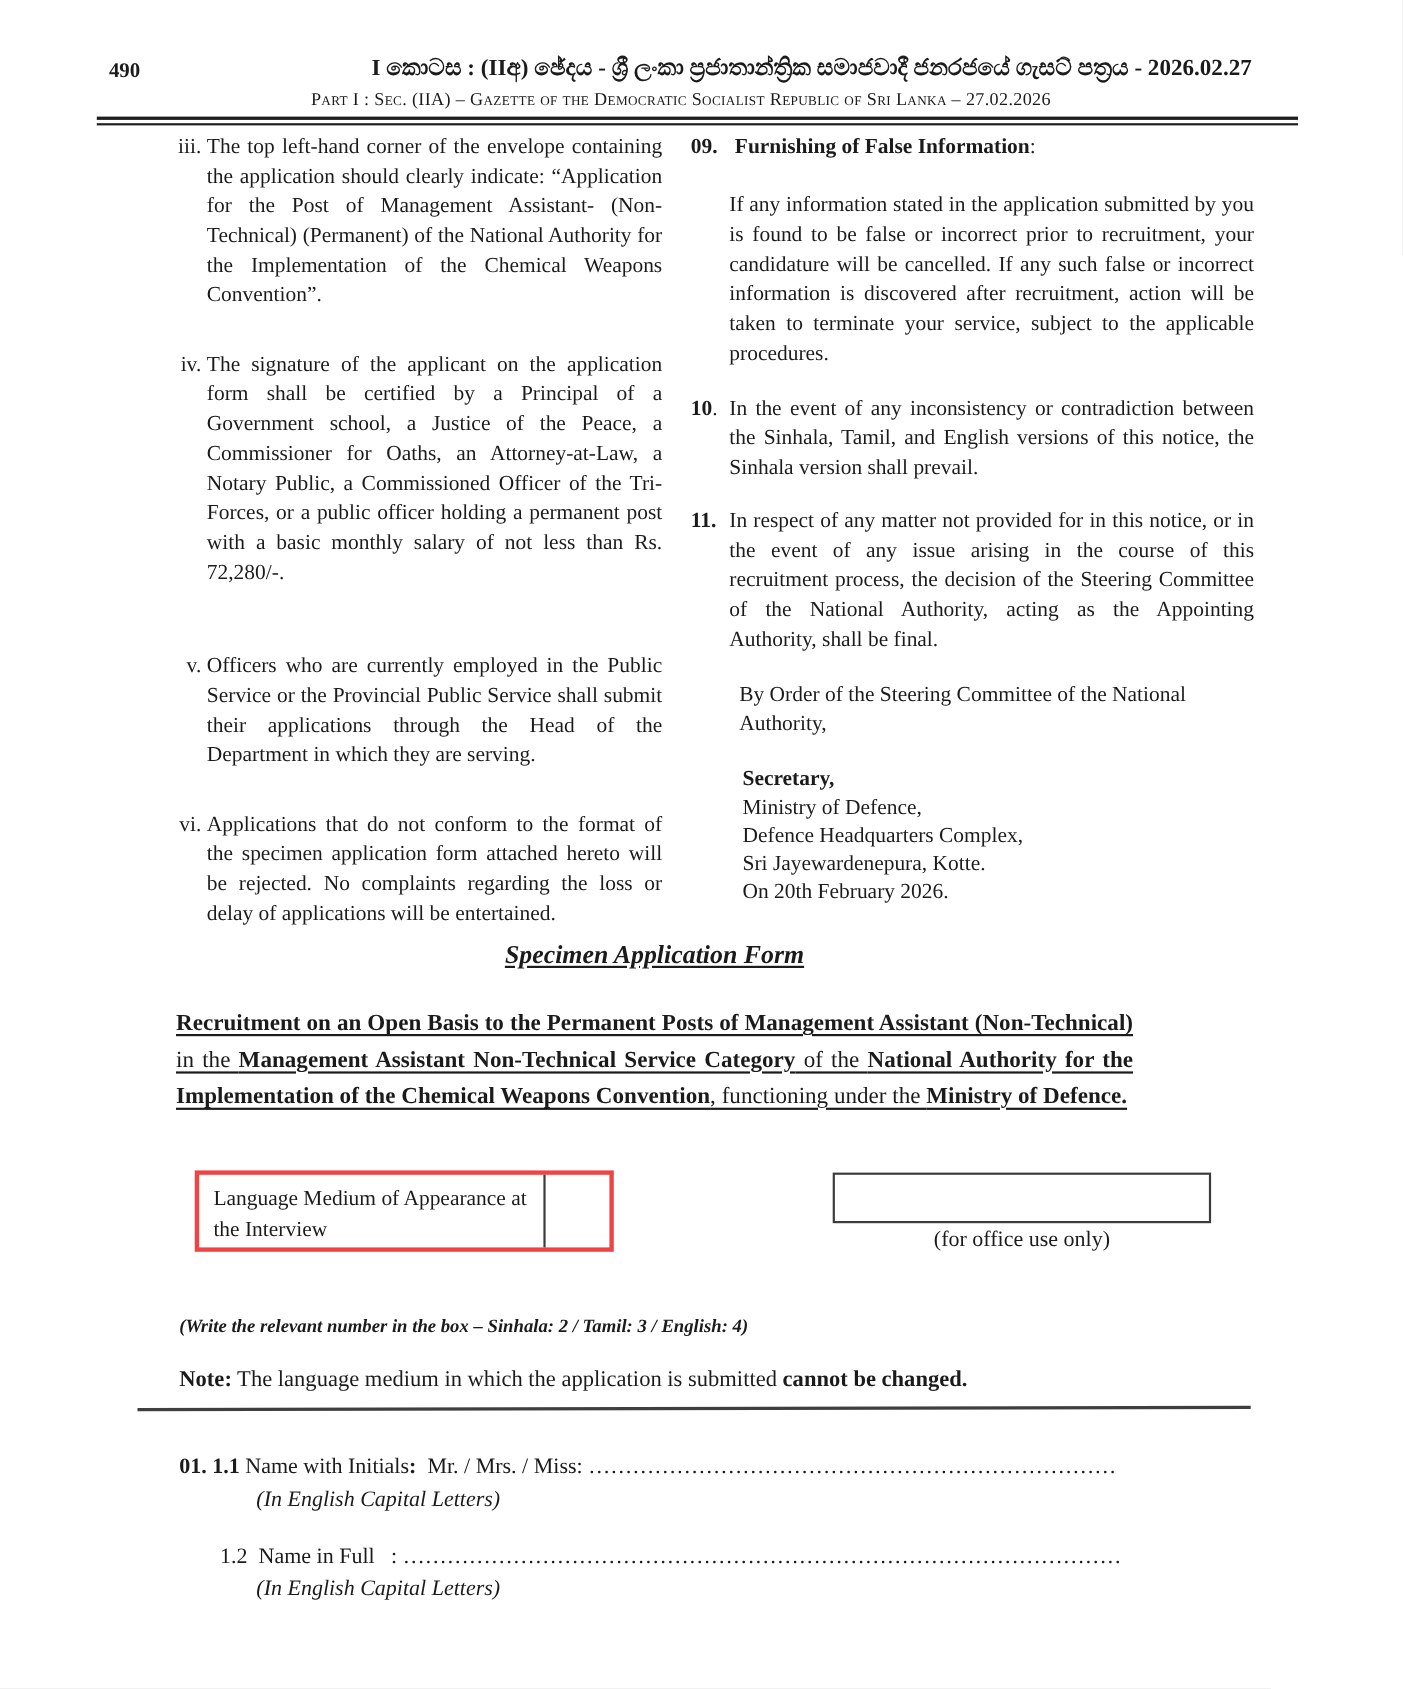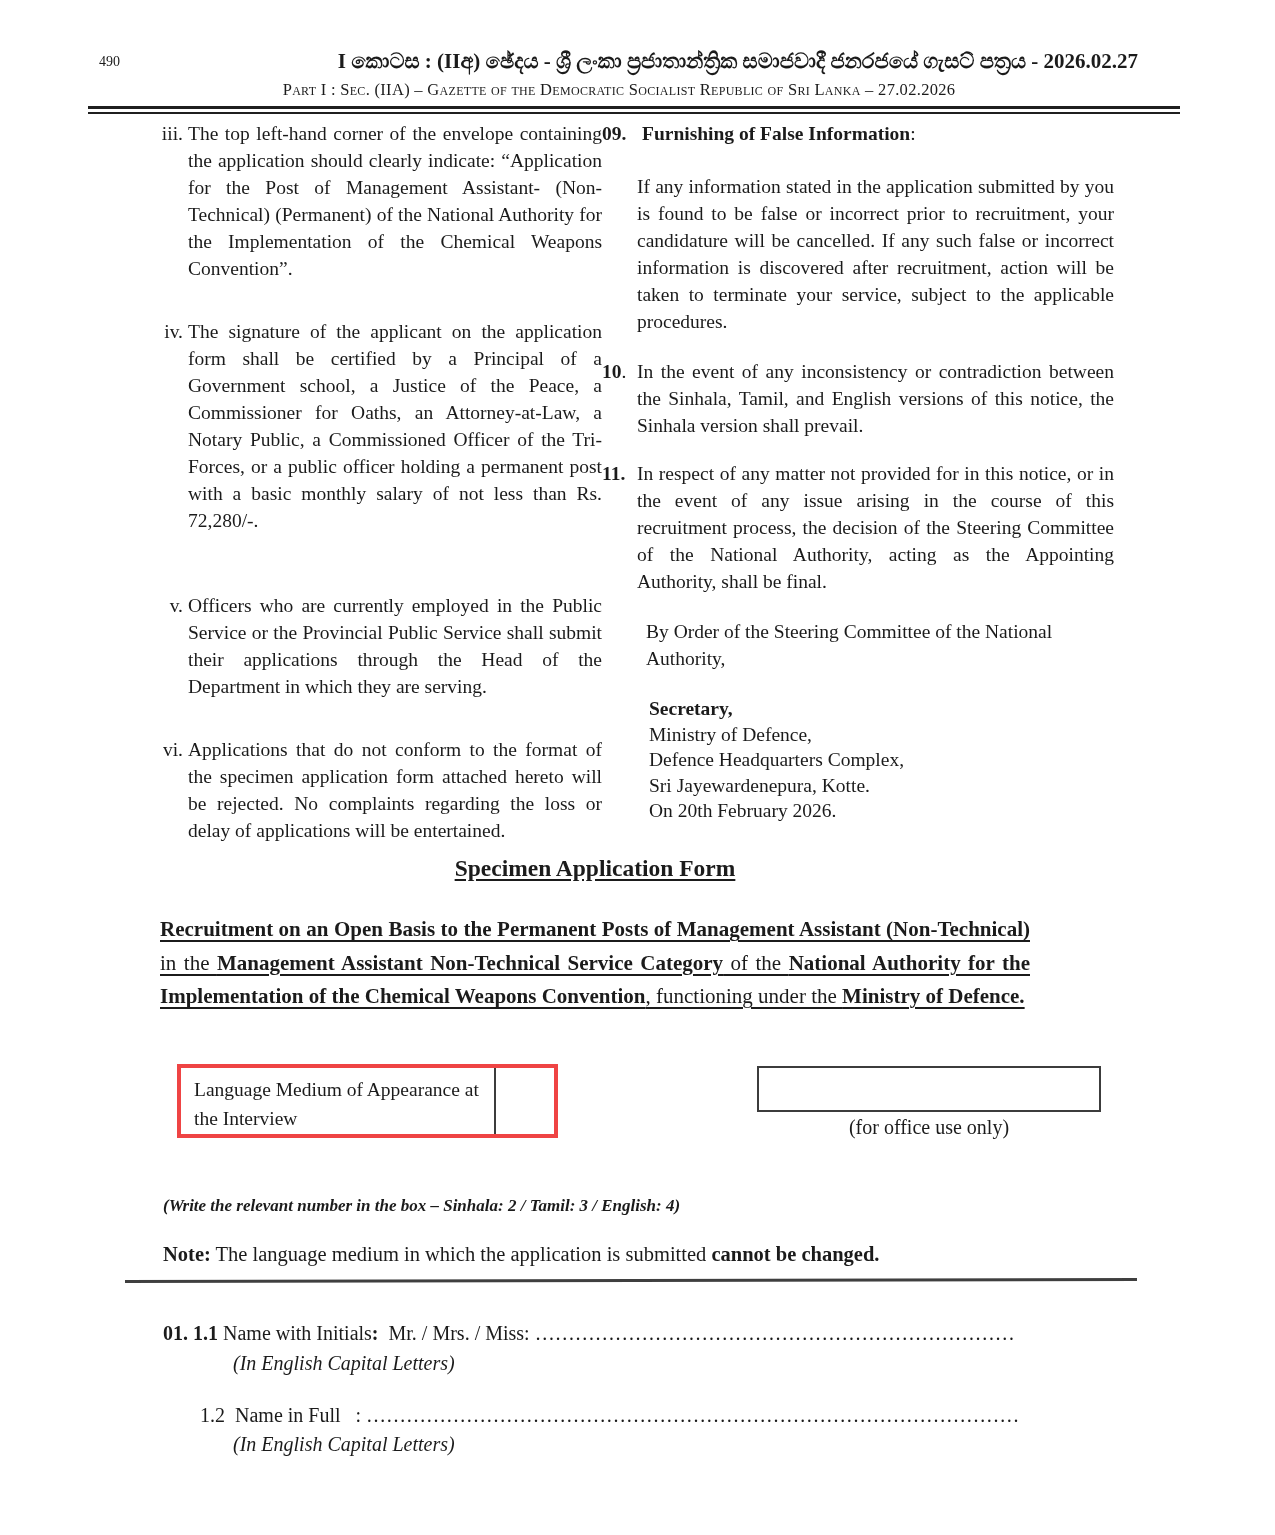--- a/index.html
+++ b/index.html
@@ -7,50 +7,50 @@
     position:relative;
     width:1275px;height:1535px;
     background:#ffffff;
     color:#1b1b1b;
     font-family:"Liberation Serif","DejaVu Serif",serif;
     overflow:hidden;
   }
   .b{font-weight:bold;}
 
   
-  .pagenum{position:absolute;left:99px;top:54px;font-size:14px;}
+  .pagenum{position:absolute;left:99px;top:54px;font-size:19px;font-weight:bold;}
   .header{position:absolute;left:100px;top:48px;width:1038px;text-align:center;}
   .h-sinhala{font-size:21px;font-weight:bold;line-height:26px;text-align:right;}
   .h-english{font-size:16.5px;font-variant:small-caps;letter-spacing:.3px;margin-top:6px;}
   .double-rule{position:absolute;left:88px;top:106px;width:1092px;height:3px;
     border-top:3px solid #1f1f1f;border-bottom:2px solid #1f1f1f;}
 
   
-  .columns{position:absolute;left:150px;top:120px;width:990px;display:flex;}
+  .columns{position:absolute;left:150px;top:120px;width:990px;display:flex;gap:26px;}
   .col-left{width:452px;}
   .col-right{width:512px;}
   .item{display:flex;font-size:19.5px;line-height:27px;margin-bottom:36px;}
   .item.mb-lg{margin-bottom:58px;}
   .item .num{flex:0 0 33px;text-align:right;padding-right:5px;}
   .item .txt{flex:1;text-align:justify;}
 
   .r-head{display:flex;font-size:19.5px;line-height:27px;}
   .r-head .num{flex:0 0 40px;font-weight:bold;}
   .r-body{margin:26px 0 0 35px;text-align:justify;font-size:19.5px;line-height:27px;}
   .r-item{display:flex;font-size:19.5px;line-height:27px;}
   .r-item .num{flex:0 0 35px;}
   .r-item .txt{flex:1;text-align:justify;}
   .mt-10{margin-top:23px;}
   .mt-11{margin-top:21px;}
   .by-order{margin:23px 0 0 44px;width:440px;font-size:19.5px;line-height:27px;}
   .sig{margin-top:24px;font-size:19.5px;line-height:25.5px;margin-left:47px;}
 
   
   .form-title{position:absolute;left:150px;top:855px;width:890px;text-align:center;
-    font-size:23.5px;font-weight:bold;text-decoration:underline;text-underline-offset:3px;}
+    font-size:23.5px;font-weight:bold;text-decoration:underline;text-underline-offset:3px;font-style:italic;}
   .recruitment{position:absolute;left:160px;top:913px;width:870px;margin:0;
     font-size:21px;line-height:33.5px;text-align:justify;
     text-decoration:underline;text-underline-offset:4px;}
 
   .lang-box{position:absolute;left:177px;top:1064px;width:381px;height:74px;
     border:4px solid #ef4444;display:flex;box-sizing:border-box;}
   .lang-label{flex:1;padding:7px 8px 0 13px;font-size:19.5px;line-height:29px;}
   .lang-cell{flex:0 0 58px;border-left:2px solid #3c3c3c;}
   .office-box{position:absolute;left:757px;top:1066px;width:344px;height:46px;
     border:2px solid #3c3c3c;box-sizing:border-box;}

